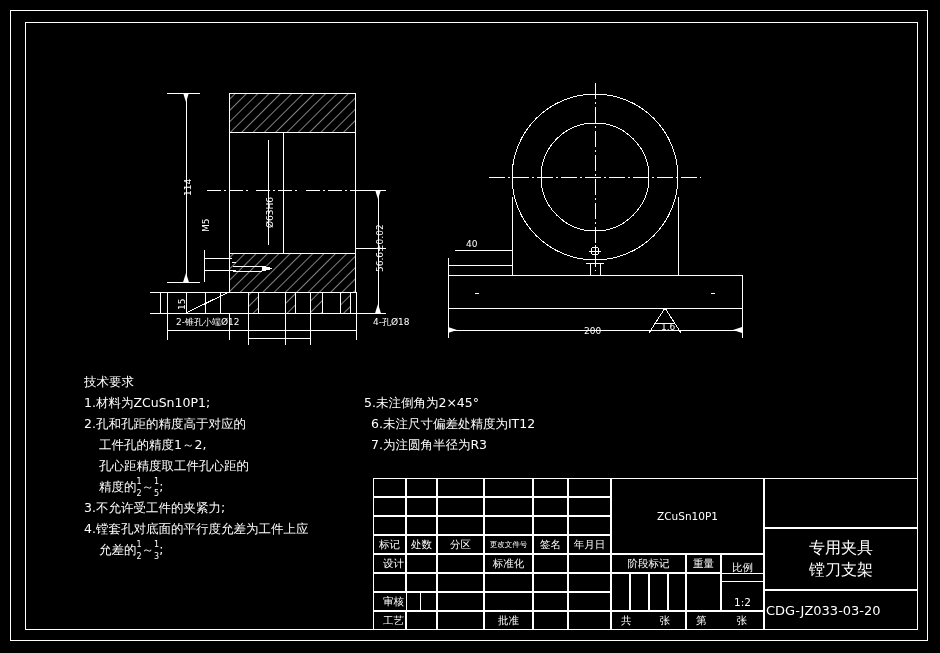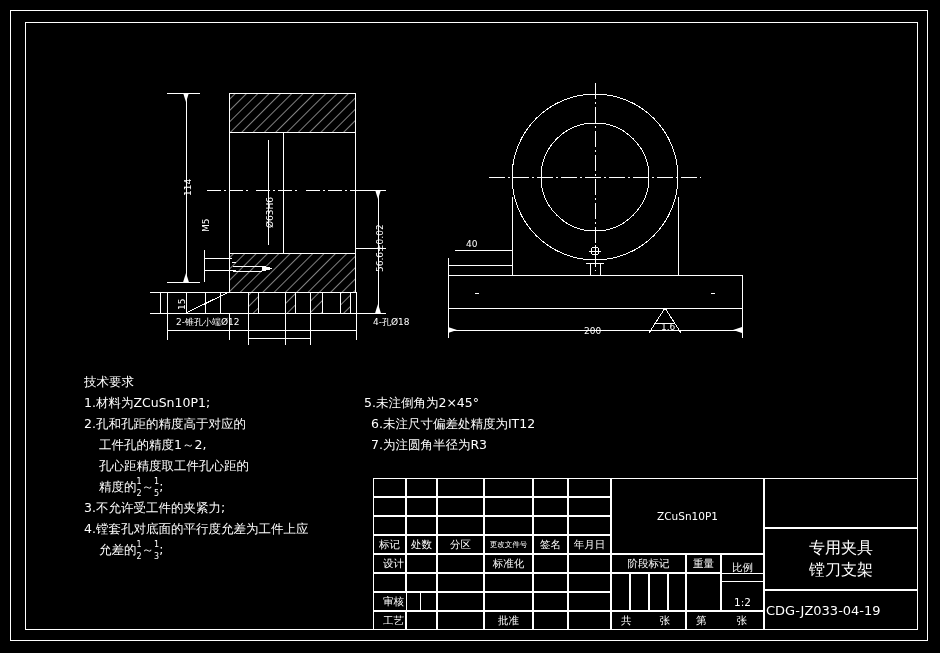--- a/index.html
+++ b/index.html
@@ -267,16 +267,16 @@
       <span style="display:inline-block;width:30px;"></span>
       <span>张</span>
     </div>
 
     <div class="cell" style="left:391px;top:0;width:154px;height:50px;"></div>
     <div class="cell" style="left:391px;top:50px;width:154px;height:62px;flex-direction:column;">
       <div style="font-size:16px;line-height:22px;">专用夹具</div>
       <div style="font-size:16px;line-height:22px;">镗刀支架</div>
     </div>
     <div class="cell lft" style="left:391px;top:112px;width:154px;height:40px;font-size:13px;
-                justify-content:flex-start;padding-left:1px;">CDG-JZ033-04-19</div>
+                justify-content:flex-start;padding-left:1px;">CDG-JZ033-03-20</div>
   </div>
 
 </div>
 
 </body></html>

